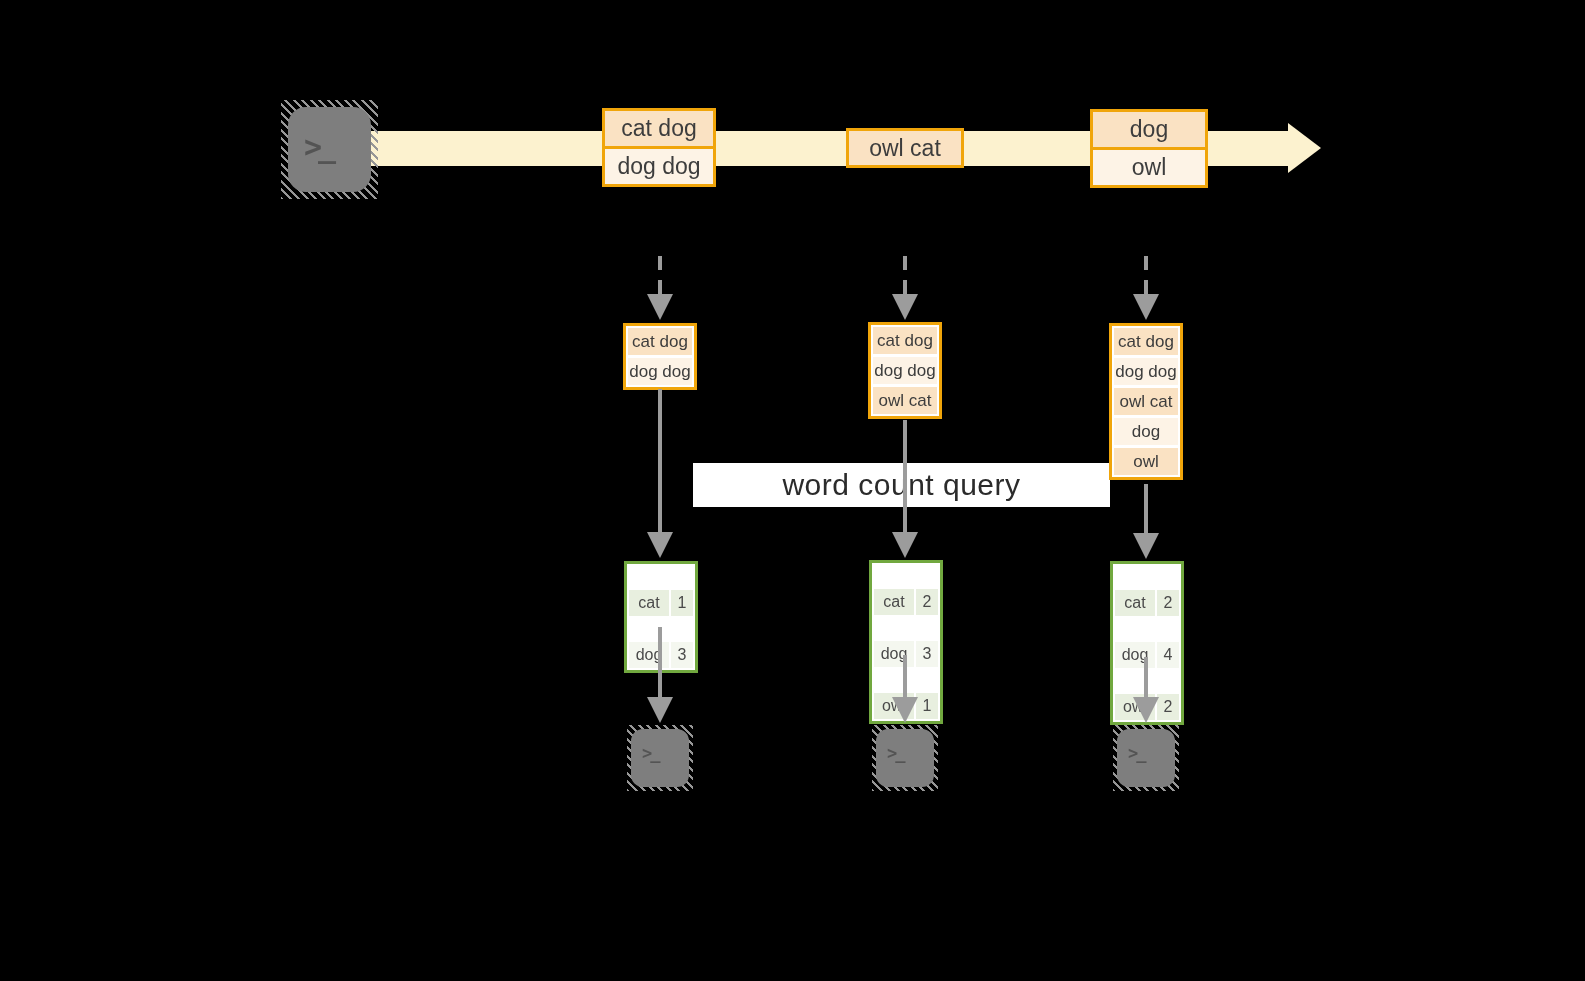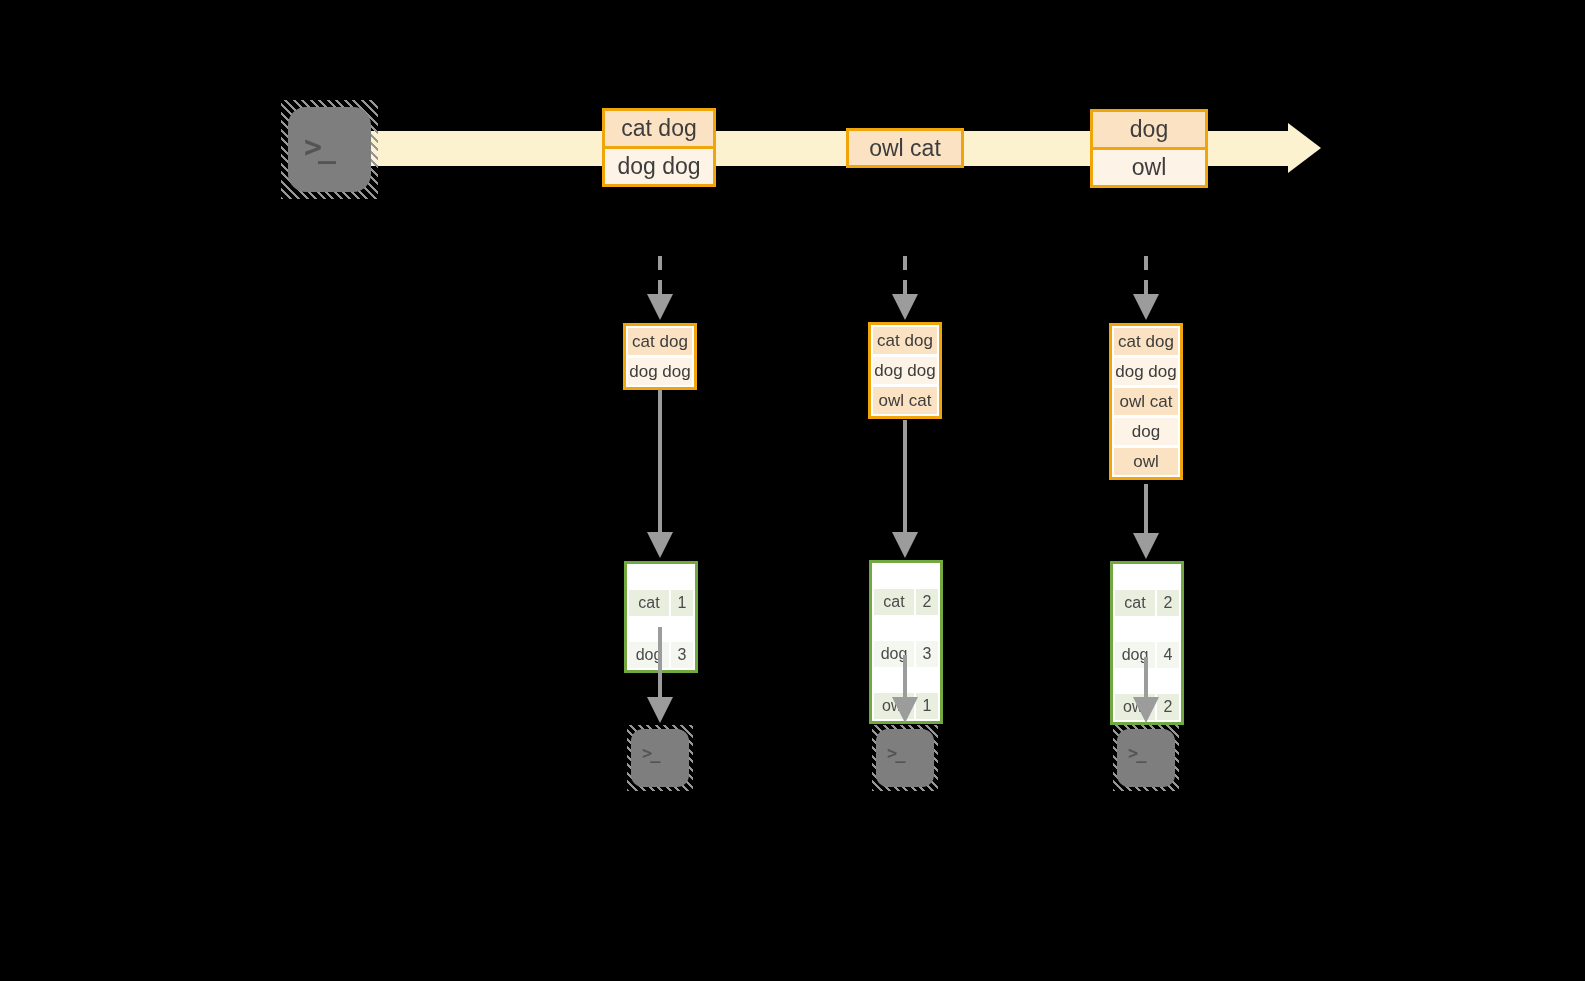--- a/index.html
+++ b/index.html
@@ -117,20 +117,21 @@
     <div class="cell fill-b">dog dog</div>
   </div>
   <div class="abs srec" id="srec-1">
     <div class="cell fill-a">owl cat</div>
   </div>
   <div class="abs srec" id="srec-2">
     <div class="cell fill-a">dog</div>
     <div class="cell fill-b">owl</div>
   </div>
 
+  <div class="abs query-band">word count query</div>
 
   <div class="abs state-box" id="state-0">
     <div class="cell fill-a">cat dog</div>
     <div class="cell fill-b">dog dog</div>
   </div>
   <div class="abs state-box" id="state-1">
     <div class="cell fill-a">cat dog</div>
     <div class="cell fill-b">dog dog</div>
     <div class="cell fill-a">owl cat</div>
   </div>

